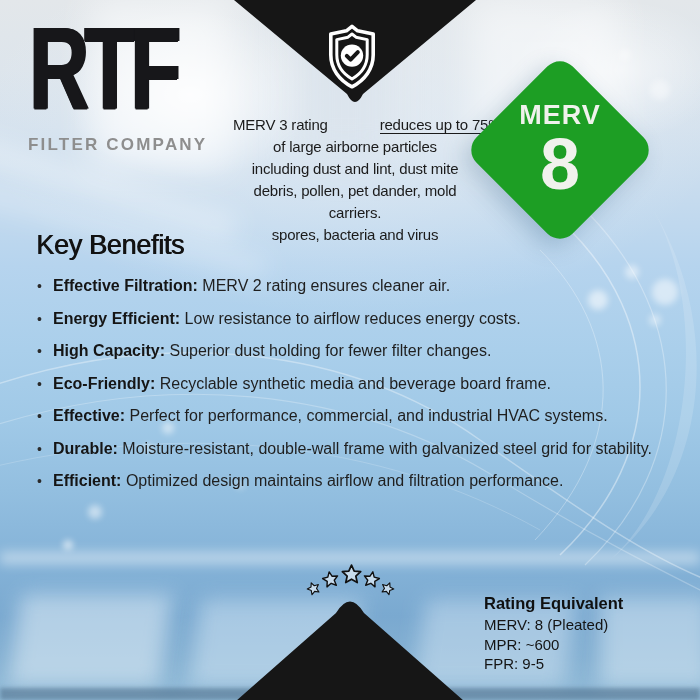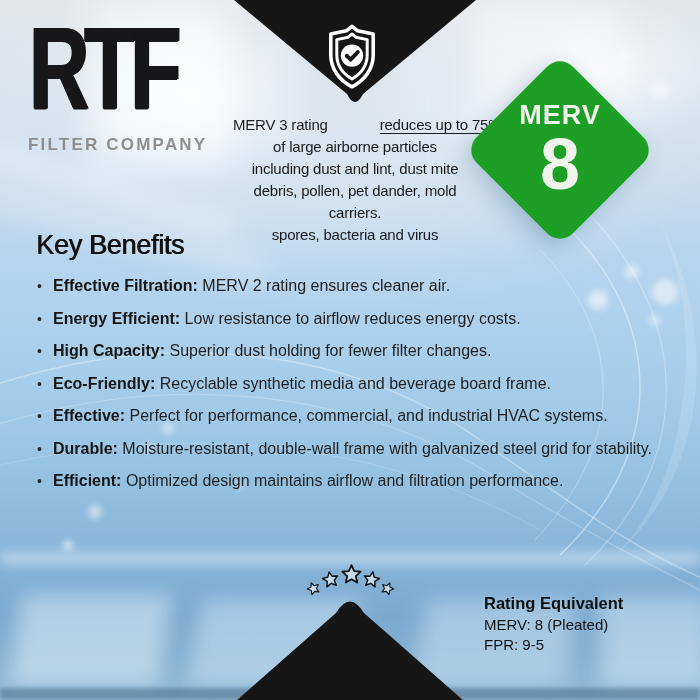--- a/index.html
+++ b/index.html
@@ -206,16 +206,17 @@
         <use href="#star"></use>
       </svg>
     <svg class="star" style="left:380px; top:581px; transform:rotate(22deg);" width="15" height="15">
         <use href="#star"></use>
       </svg>
   </div>
 
   <div class="rating">
     <h3>Rating Equivalent</h3>
     <div class="row">MERV: 8 (Pleated)</div>
+    <div class="row">MPR: ~600</div>
     <div class="row">FPR: 9-5</div>
   </div>
 
 </div>
 
 </body></html>

